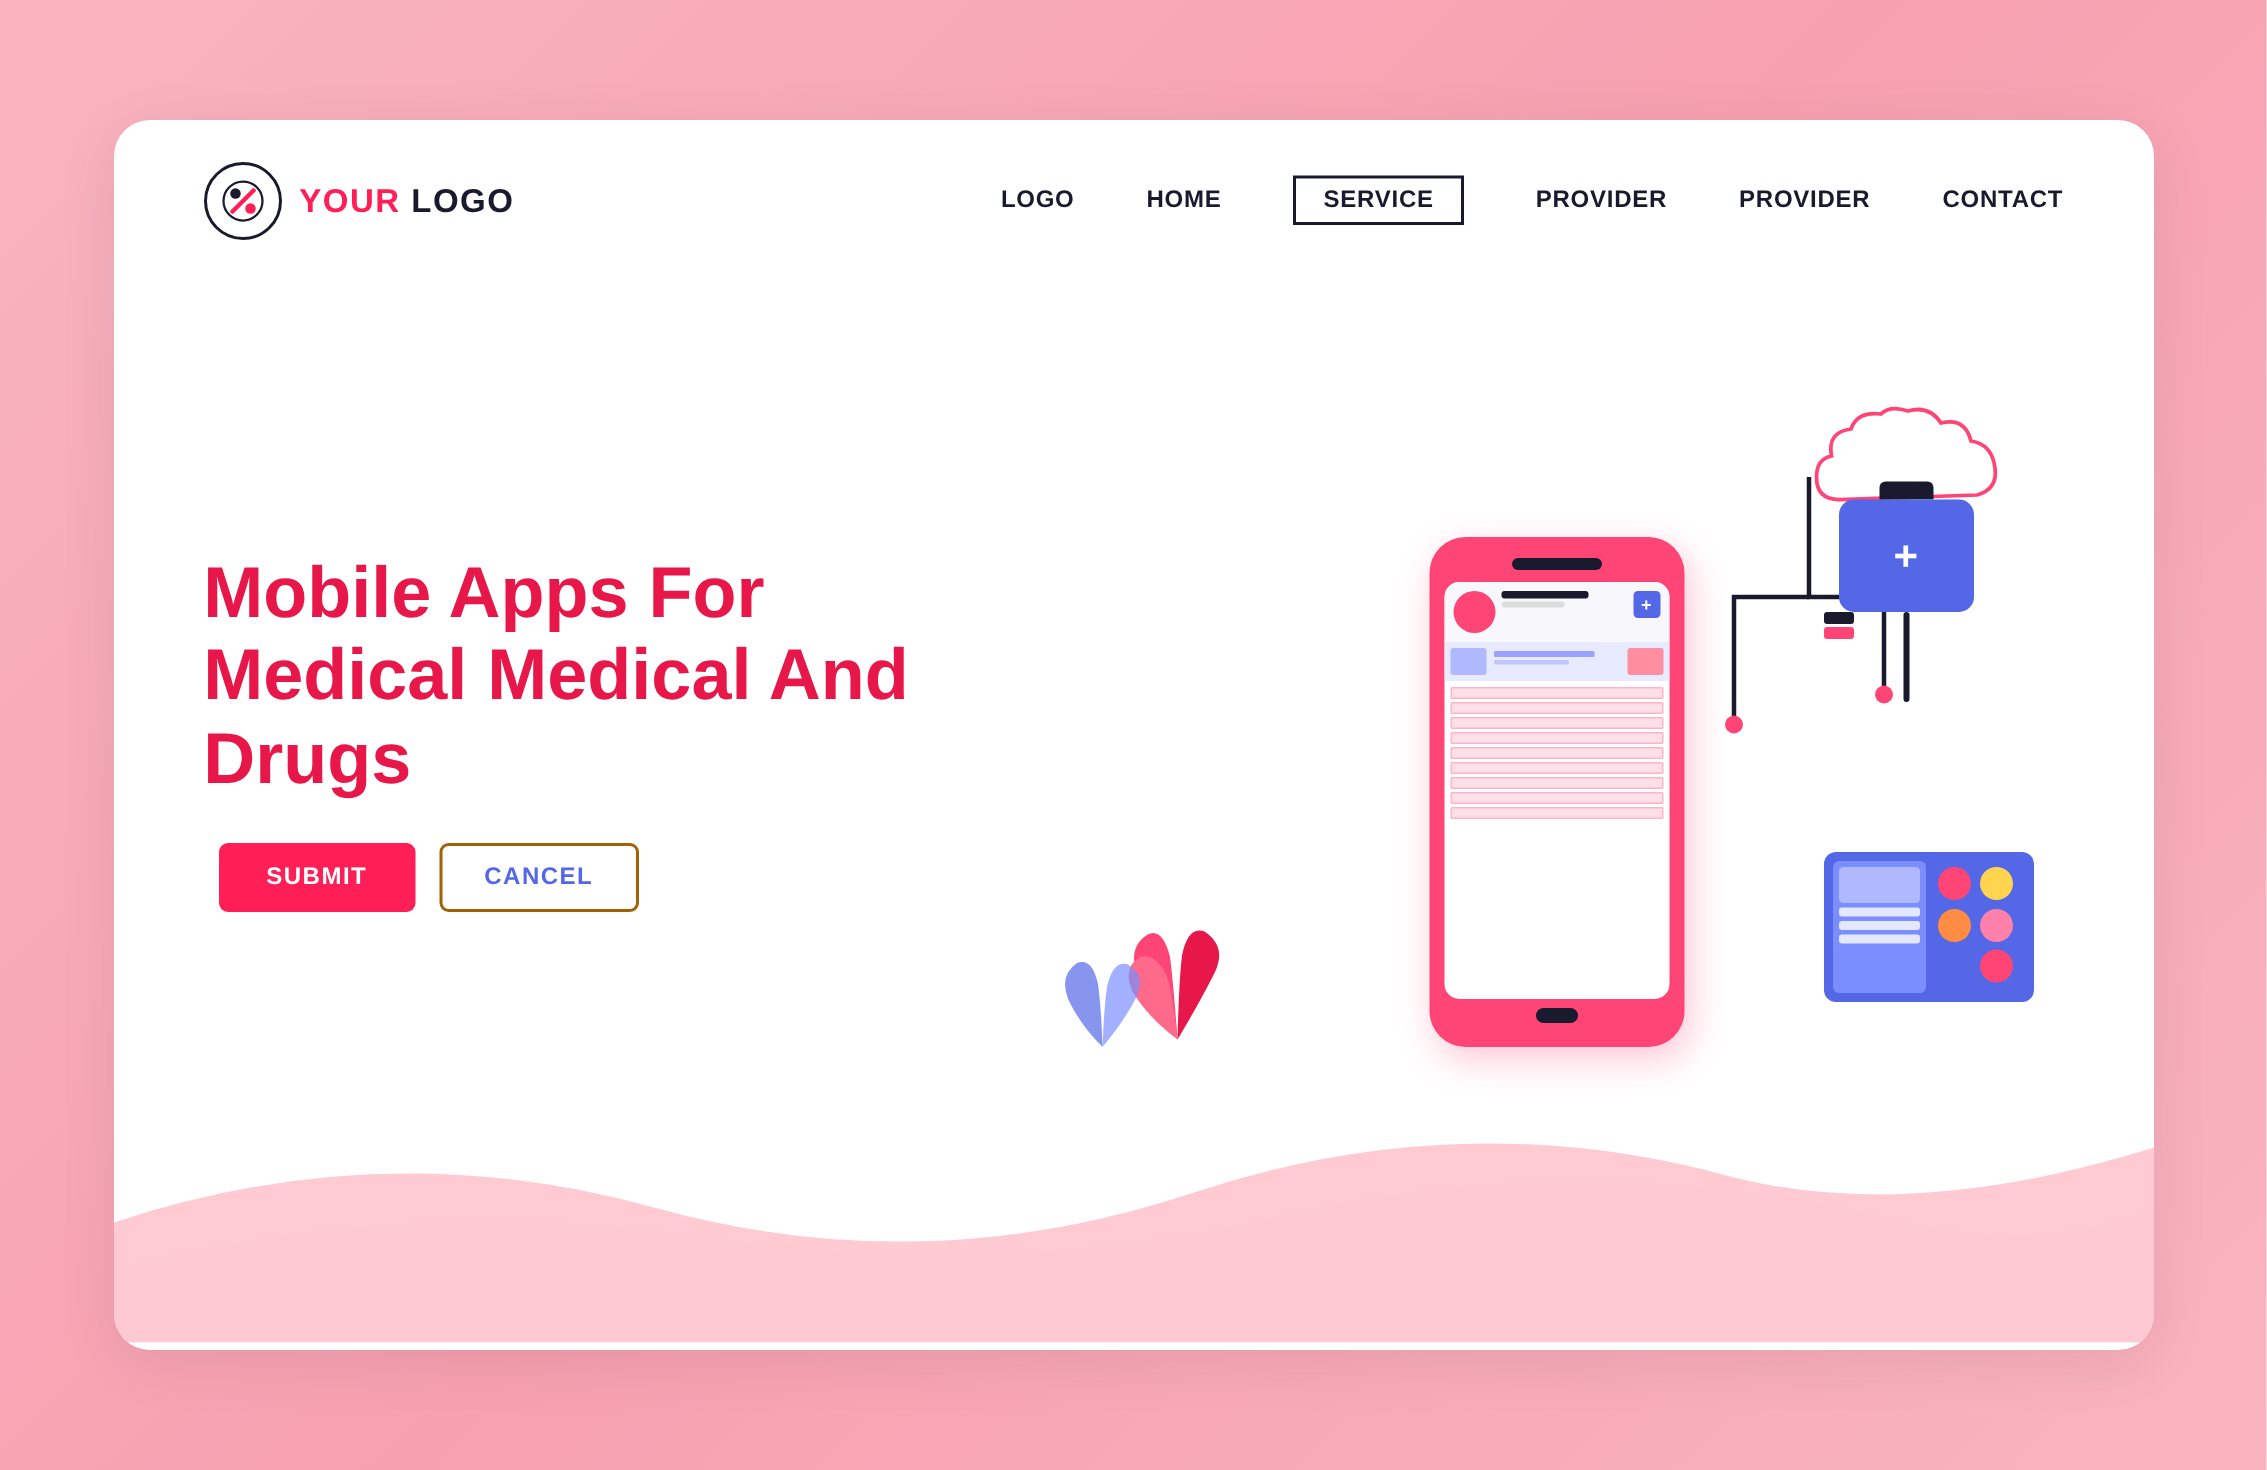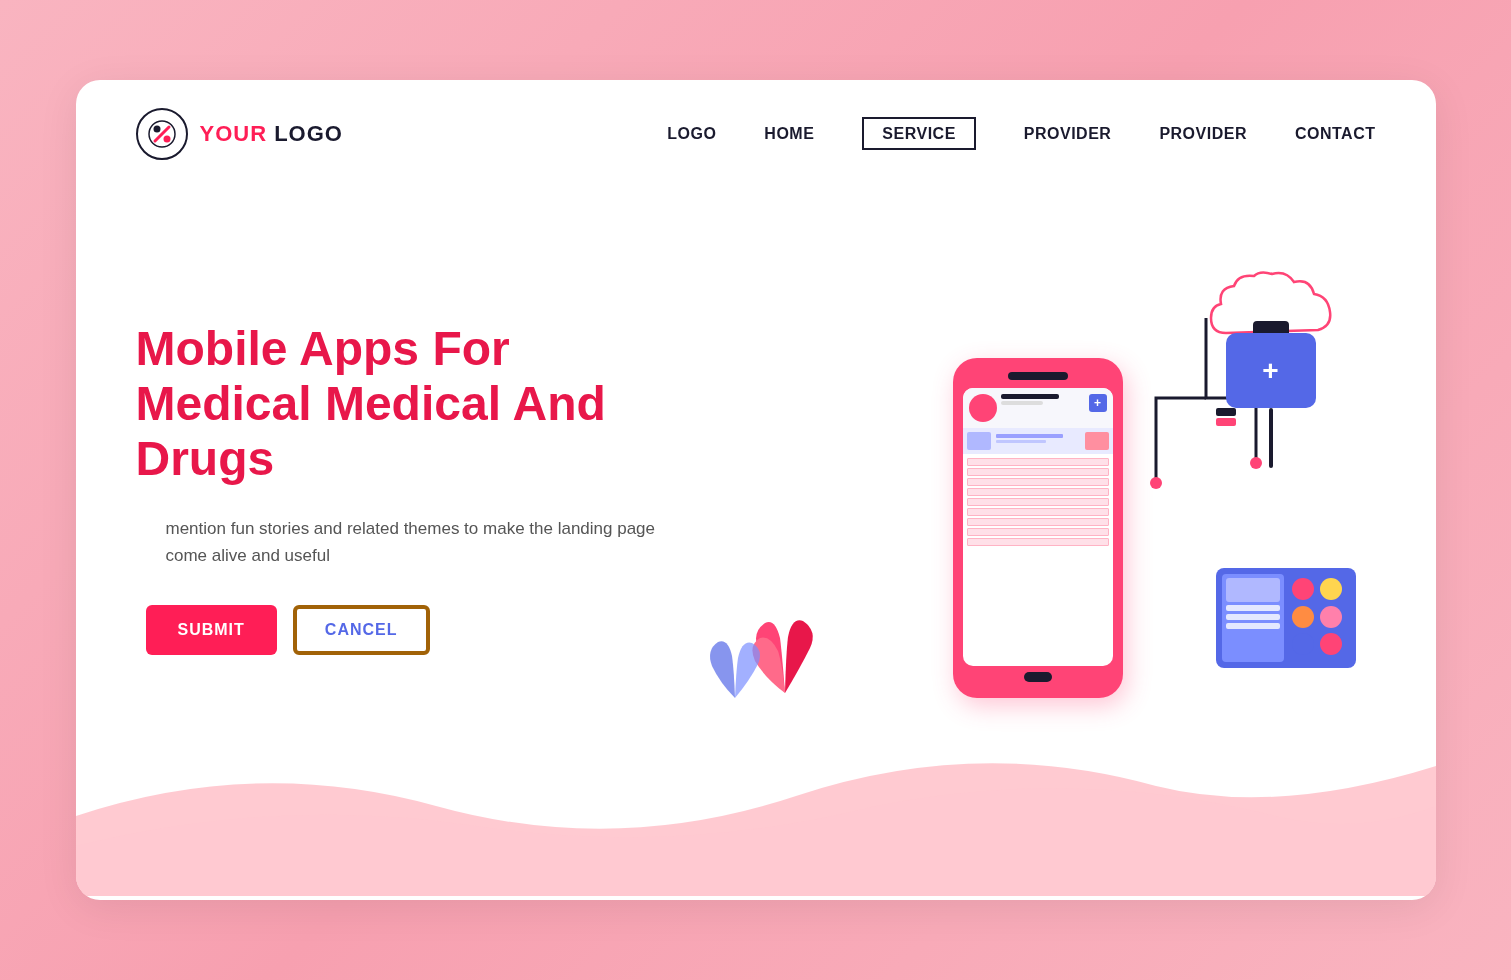--- a/index.html
+++ b/index.html
@@ -115,21 +115,21 @@
       padding: 14px 32px;
       font-size: 16px;
       font-weight: 700;
       border-radius: 6px;
       cursor: pointer;
       letter-spacing: 1px;
     }
     .btn-cancel {
       background: #fff;
       color: #5468e7;
-      border: 4px solid #a16207;
+      border: 2px solid #a16207;
       padding: 12px 28px;
       font-size: 16px;
       font-weight: 700;
       border-radius: 6px;
       cursor: pointer;
       letter-spacing: 1px;
     }
     
     .hero-illustration {
       flex: 1;
@@ -379,22 +379,20 @@
       <li><a>CONTACT</a></li>
     </ul>
   </nav>
 
   <section class="hero">
     <div class="hero-content">
       <h1 class="hero-title">
         <span>Mobile Apps For</span><br>
         <span>Medical Medical And Drugs</span>
       </h1>
-      <p class="hero-description">mention fun stories and related themes to make
-the landing page come alive and useful</p>
       <div class="btn-group">
         <button class="btn-submit">SUBMIT</button>
         <button class="btn-cancel">CANCEL</button>
       </div>
     </div>
 
     <div class="hero-illustration">
 
       <div class="med-kit">
 

